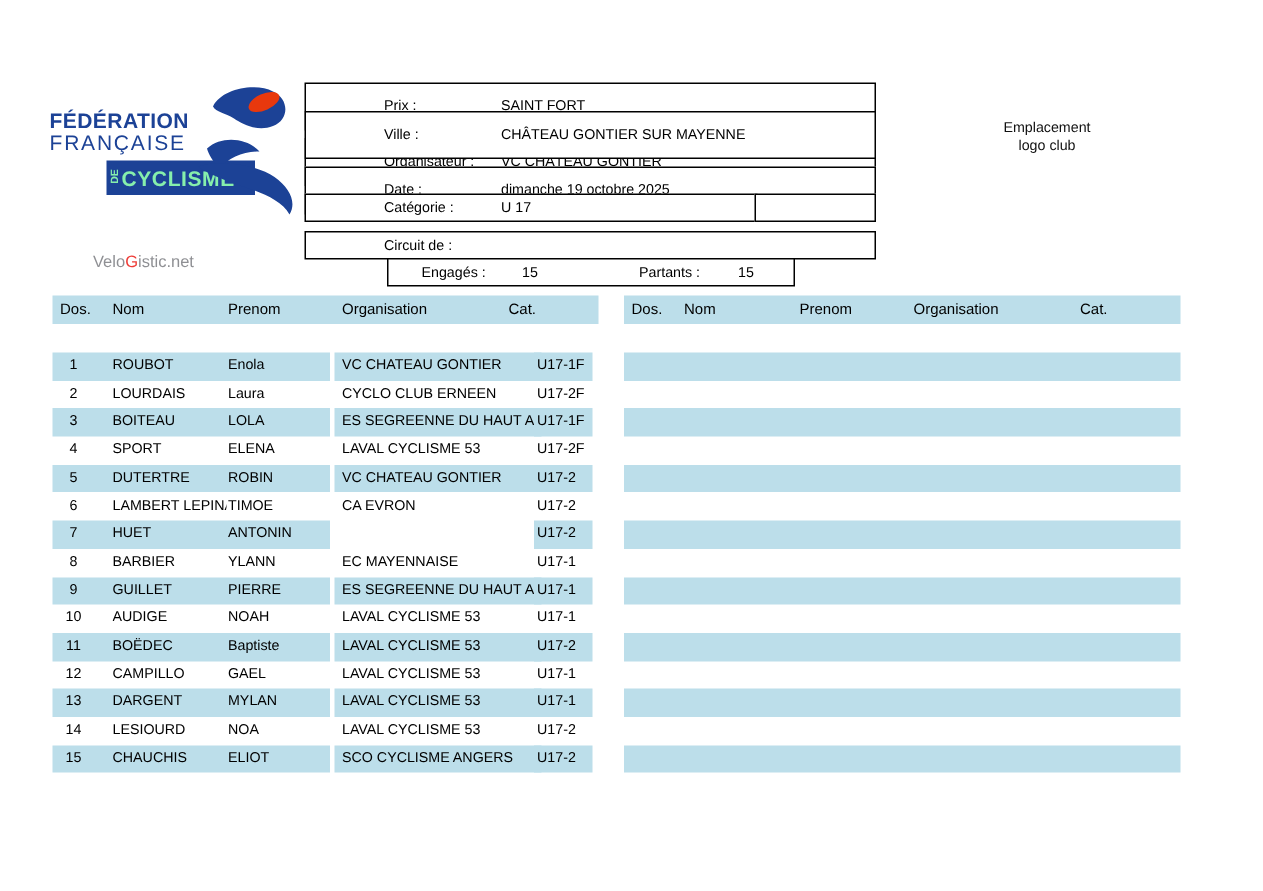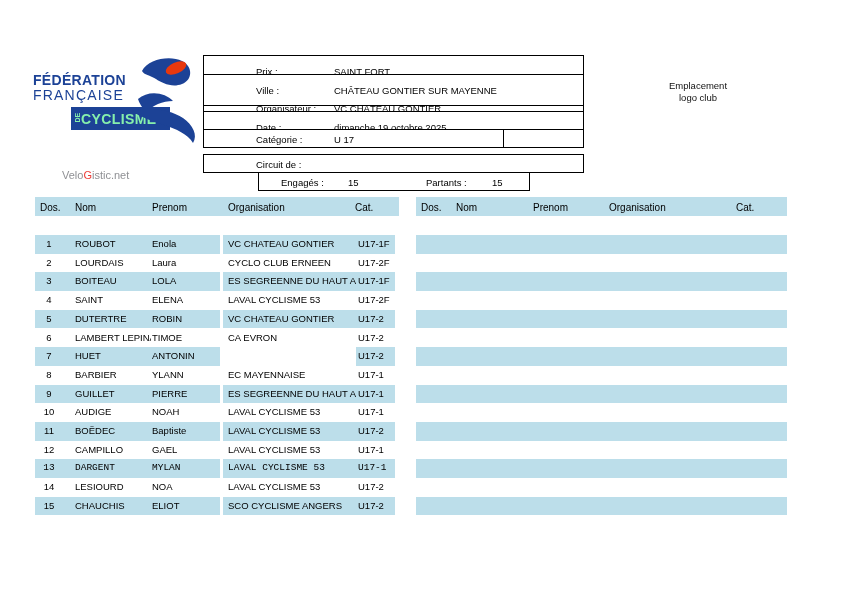--- a/index.html
+++ b/index.html
@@ -39,21 +39,21 @@
   .circuit .lbl{position:absolute;left:52px;top:50%;transform:translateY(-50%);font-size:9.5px;}
   .engages{left:258px;top:172px;width:272px;height:19px;}
   .engages span{position:absolute;top:50%;transform:translateY(-50%);font-size:9.5px;}
   .eng-l{left:22px}.eng-v{left:89px}.par-l{left:167px}.par-v{left:233px}
 
   
   .thead{position:absolute;top:197px;height:19px;background:var(--stripe);}
   .thead.left{left:35px;width:364px;}
   .thead.right{left:416px;width:371px;}
   .thead .h{position:absolute;top:50%;transform:translateY(-50%);font-size:10px;}
-  .h0{left:5px}.h1{left:40px}.h2{left:117px}.h3{left:193px}.h4{left:320px}
+  .h0{left:5px}.h1{left:40px}.h2{left:117px}.h3{left:193px}.h4{left:304px}
 
   .tbody{position:absolute;top:235px;left:35px;width:364px;height:281px;}
   .tbody-r{position:absolute;top:235px;left:416px;width:371px;height:281px;}
   .trow{position:absolute;left:0;width:364px;height:18.7px;line-height:18.7px;font-size:9.5px;}
   .trow .seg{position:absolute;top:0;height:100%;}
   .seg-main{left:0;width:185px;}
   .seg-org{left:188px;width:138px;overflow:hidden;white-space:nowrap;}
   .seg-org .c-org{position:absolute;left:5px;white-space:nowrap;}
   .seg-cat{left:321px;width:39px;}
   .seg-cat .c-cat{position:absolute;left:2px;}
@@ -177,21 +177,21 @@
         <div class="seg seg-org">
           <span class="c-org">ES SEGREENNE DU HAUT AN</span>
         </div>
         <div class="seg seg-cat">
           <span class="c-cat">U17-1F</span>
         </div>
       </div>
       <div class="trow" style="top: 56.1px;">
         <div class="seg seg-main">
           <span class="c-dos">4</span>
-          <span class="c-nom">SAINT</span>
+          <span class="c-nom">SPORT</span>
           <span class="c-pre">ELENA</span>
         </div>
         <div class="seg seg-org">
           <span class="c-org">LAVAL CYCLISME 53</span>
         </div>
         <div class="seg seg-cat">
           <span class="c-cat">U17-2F</span>
         </div>
       </div>
       <div class="trow blue" style="top: 74.8px;">
@@ -288,21 +288,21 @@
           <span class="c-nom">CAMPILLO</span>
           <span class="c-pre">GAEL</span>
         </div>
         <div class="seg seg-org">
           <span class="c-org">LAVAL CYCLISME 53</span>
         </div>
         <div class="seg seg-cat">
           <span class="c-cat">U17-1</span>
         </div>
       </div>
-      <div class="trow blue" style="top: 224.4px; font-family: Liberation Mono, monospace;">
+      <div class="trow blue" style="top: 224.4px;">
         <div class="seg seg-main">
           <span class="c-dos">13</span>
           <span class="c-nom">DARGENT</span>
           <span class="c-pre">MYLAN</span>
         </div>
         <div class="seg seg-org">
           <span class="c-org">LAVAL CYCLISME 53</span>
         </div>
         <div class="seg seg-cat">
           <span class="c-cat">U17-1</span>

